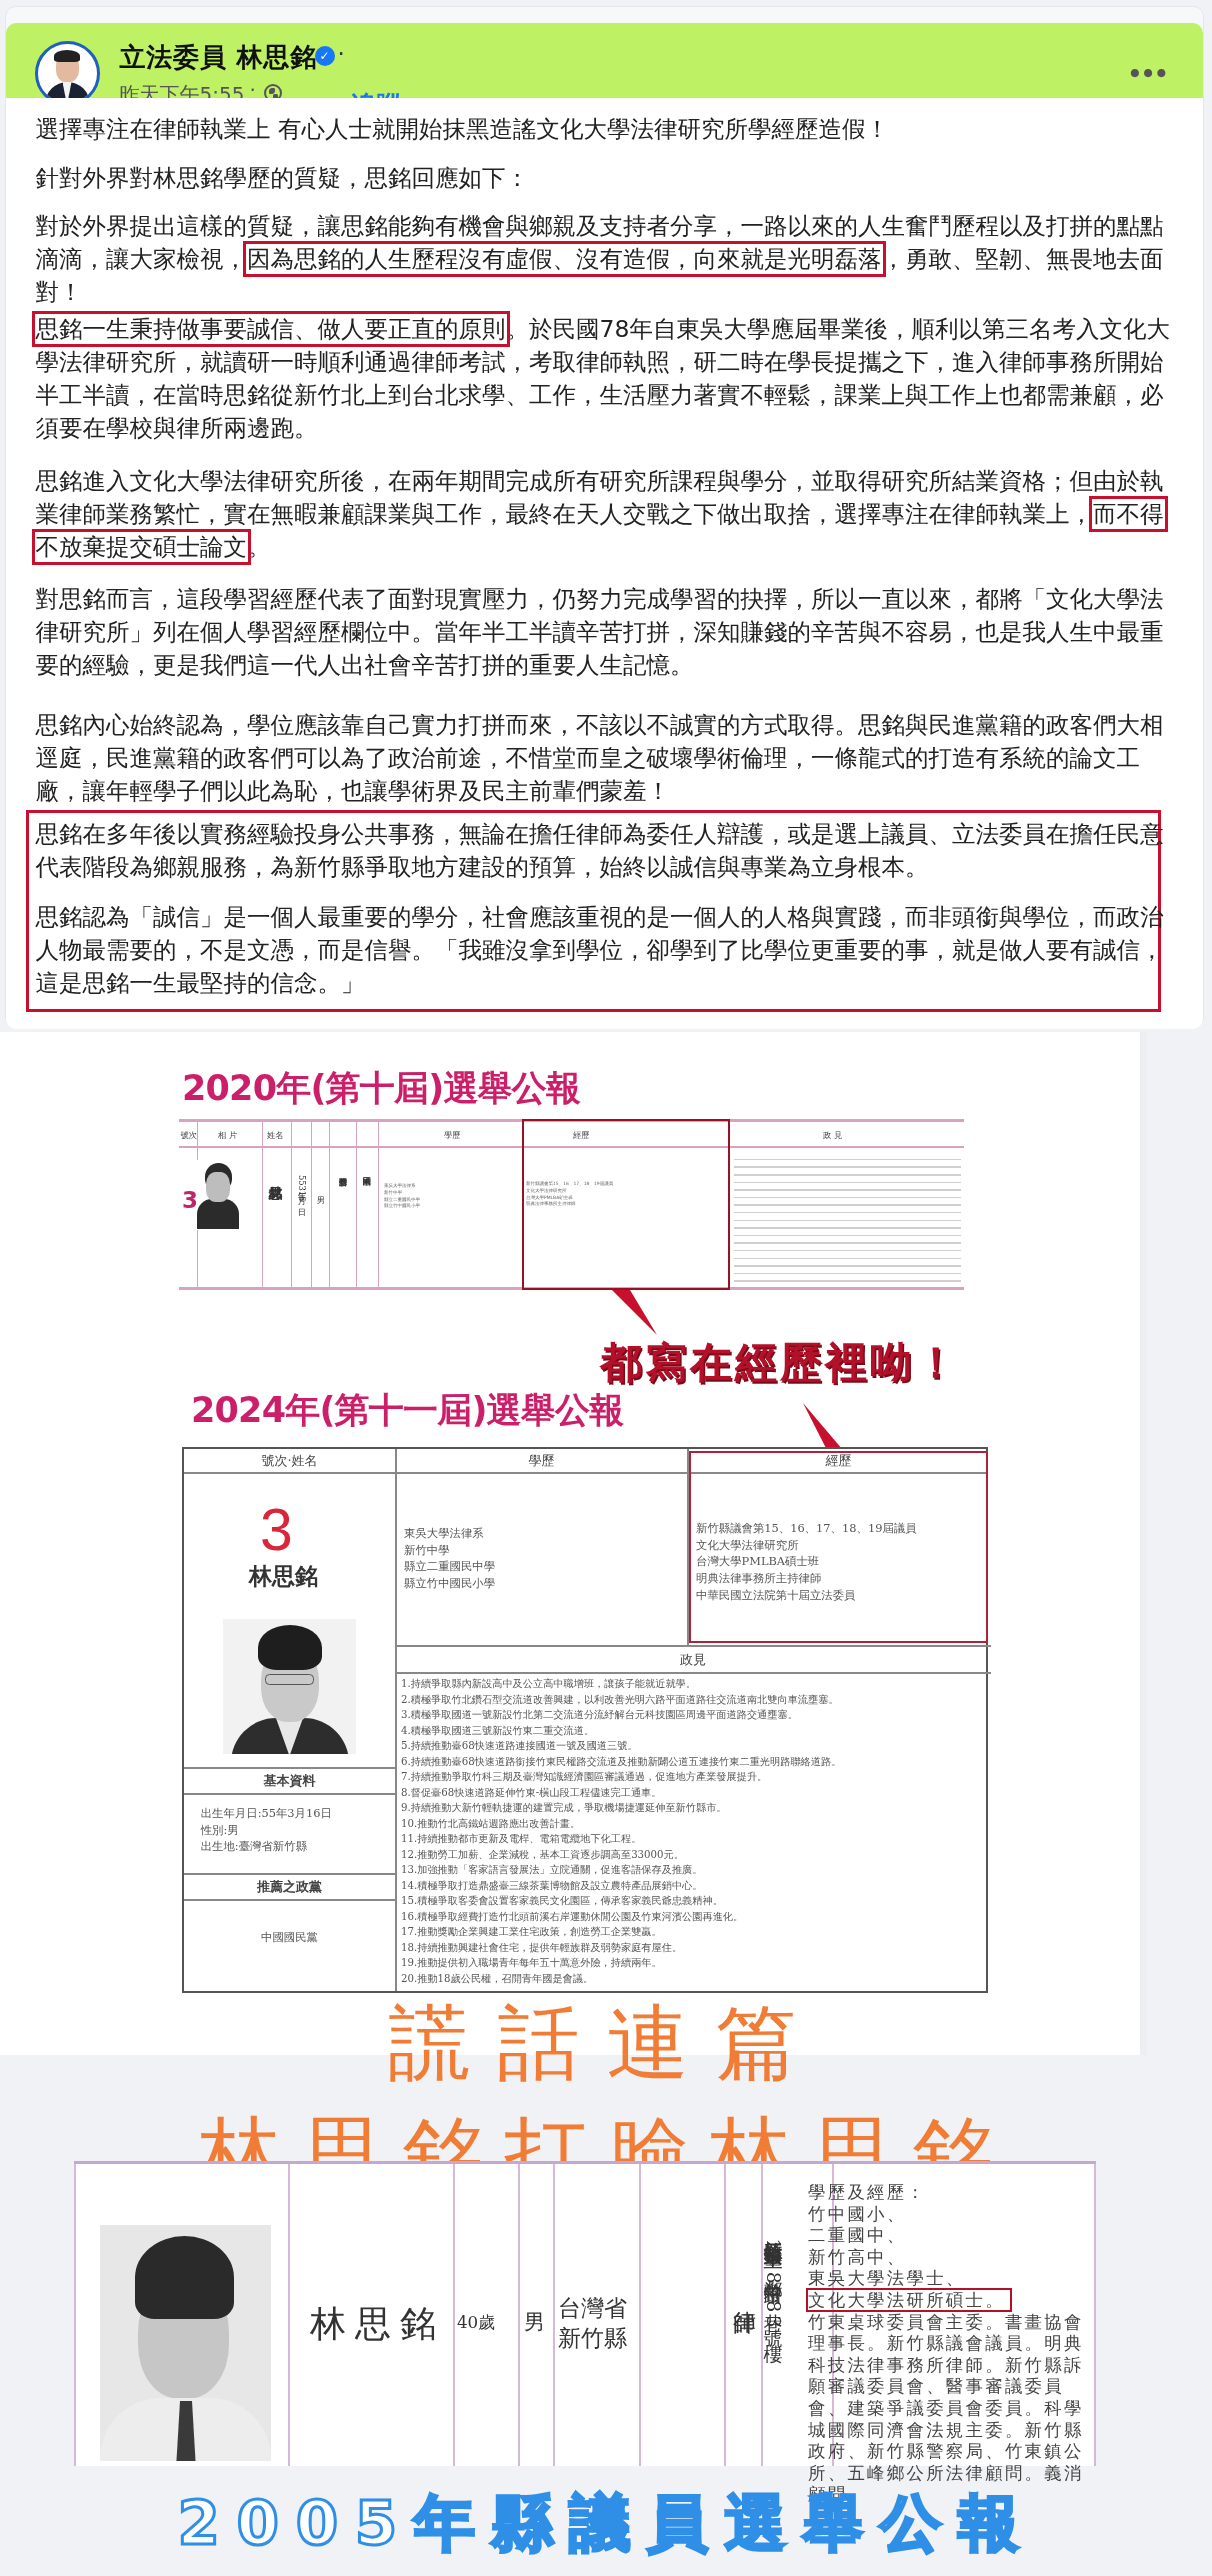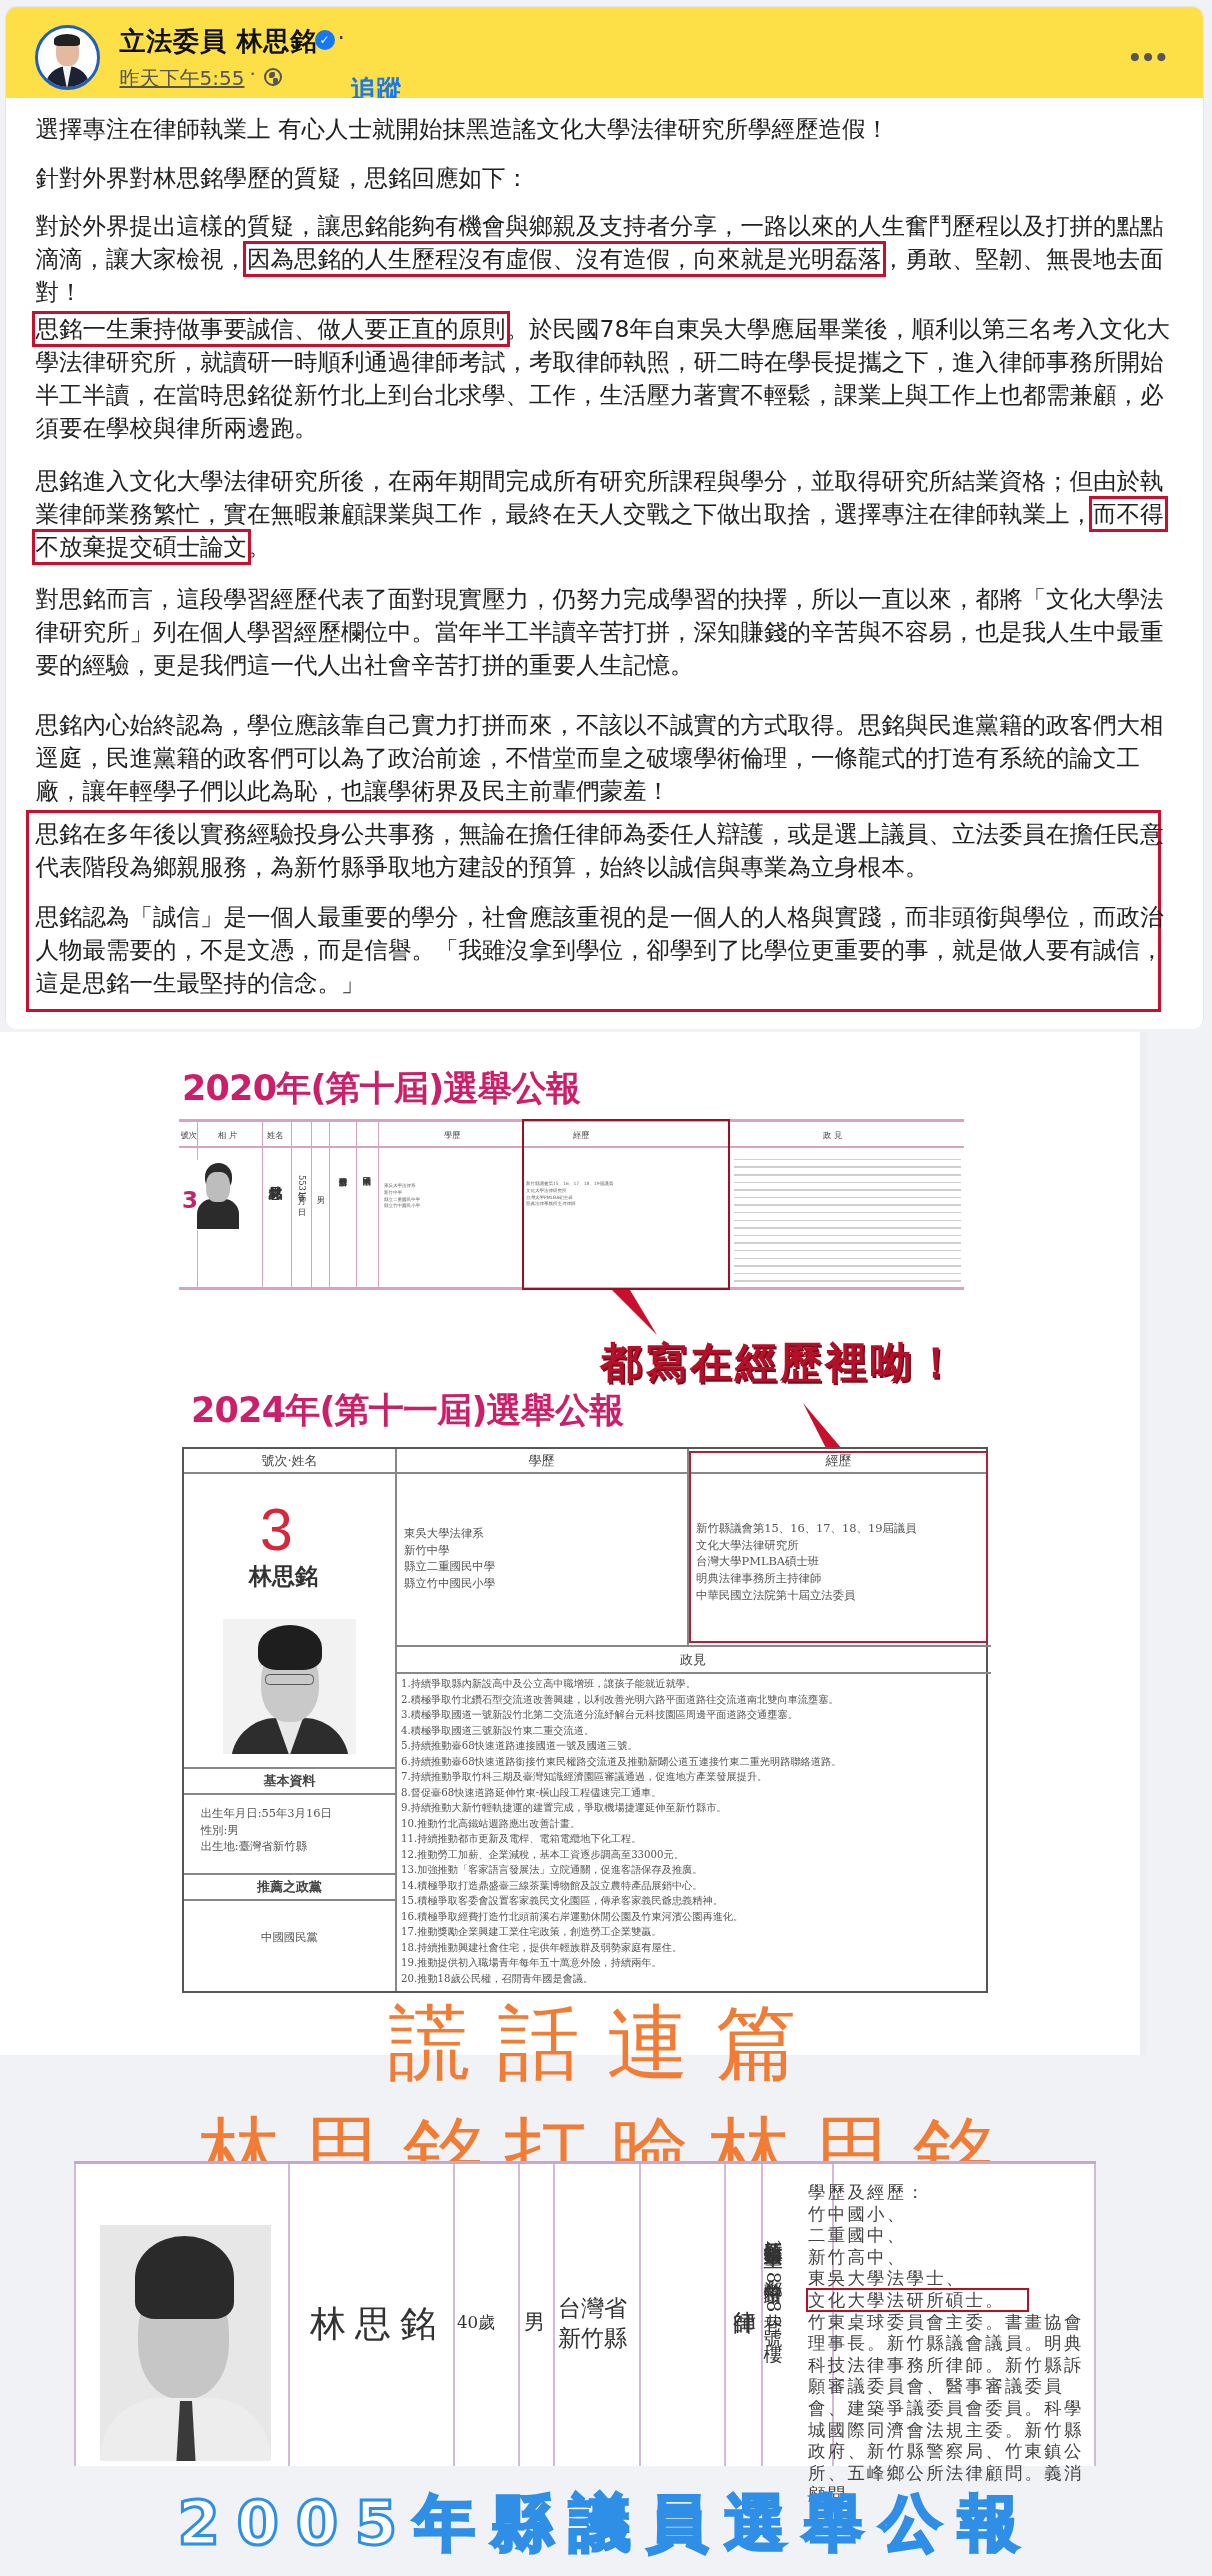--- a/index.html
+++ b/index.html
@@ -1,20 +1,20 @@
 <!DOCTYPE html>
 <html style="font-size:12px"><head>
 <meta charset="utf-8">
 <style>
   * { box-sizing: border-box; margin: 0; padding: 0; }
   body { width: 1213px; height: 2576px; background: #f0f2f5; font-family: "DejaVu Sans", "Liberation Sans", sans-serif; color: #1c1e21; overflow: hidden; position: relative; }
 
   
   .post { position: absolute; left: 4.5px; top: 6px; width: 1199px; height: 1022px; background: #f7f8fa; border-radius: 10.6px; border: 0.8px solid #e4e6eb; }
-  .post-header { position: absolute; left: 0; top: 0; width: 100%; height: 91px; background: #fde047; border-radius: 10.6px 10.6px 0 0; }
+  .post-header { position: absolute; left: 0; top: 16px; width: 100%; height: 91px; background: #bef264; border-radius: 10.6px 10.6px 0 0; }
   .avatar { position: absolute; left: 29px; top: 18px; width: 65px; height: 65px; border-radius: 50%; border: 3px solid #1f5fbf; background: #fff; overflow: hidden; }
   .avatar .face { position: absolute; left: 18px; top: 9px; width: 23px; height: 29px; border-radius: 45% 45% 40% 40%; background: #e3b9a0; }
   .avatar .hair { position: absolute; left: 16.7px; top: 6px; width: 26px; height: 12px; border-radius: 50% 50% 20% 20%; background: #222; }
   .avatar .suit { position: absolute; left: 7.6px; top: 38px; width: 45px; height: 30px; border-radius: 23px 23px 0 0; background: #1b2233; }
   .avatar .shirt { position: absolute; left: 25px; top: 38px; width: 9px; height: 23px; background: #f4f4f4; clip-path: polygon(0 0,100% 0,50% 100%); }
   .page-name { position: absolute; left: 114px; top: 16.7px; font-size: 26px; font-weight: bold; color: #111; letter-spacing: 0.8px; }
   .verified-icon { position: absolute; left: 309px; top: 23px; width: 20px; height: 20px; border-radius: 50%; background: #1877f2; color: #fff; font-size: 12px; text-align: center; line-height: 20px; }
   .dot-sep { position: absolute; left: 332px; top: 18px; font-size: 23px; color: #333; }
   .follow-link { position: absolute; left: 345px; top: 16.7px; font-size: 26px; font-weight: bold; color: #1877f2; cursor: pointer; margin-top: 48px; }
   .timestamp { position: absolute; left: 114px; top: 58px; font-size: 20px; color: #555; text-decoration: underline; }
@@ -267,19 +267,19 @@
   <div class="serif05" style="left:450px;top:144px;font-size:21px">男</div>
   <div class="serif05" style="left:484px;top:129px;width:76px;font-size:23px;line-height:30px">台灣省新竹縣</div>
   <div class="serif05" style="left:656px;top:129px;writing-mode:vertical-rl;font-size:23px">律師</div>
   <div class="serif05" style="left:688px;top:61px;writing-mode:vertical-rl;font-size:19px;line-height:23px;height:167px;letter-spacing:1.5px">新竹縣竹東鎮頭重里18鄰竹中路89巷8號3樓</div>
   <div class="edu05">
     <div>學歷及經歷：</div>
     <div>竹中國小、</div>
     <div>二重國中、</div>
     <div>新竹高中、</div>
     <div>東吳大學法學士、</div>
-    <div><span style="outline:2.3px solid #b3102a;outline-offset:0.8px;padding-right:22px">文化大學法研所碩士。</span></div>
+    <div><span style="outline:2.3px solid #b3102a;outline-offset:0.8px;padding-right:5px">文化大學法研所碩士。</span></div>
     <div>竹東桌球委員會主委。書畫協會理事長。新竹縣議會議員。明典科技法律事務所律師。新竹縣訴願審議委員會、醫事審議委員會、建築爭議委員會委員。科學城國際同濟會法規主委。新竹縣政府、新竹縣警察局、竹東鎮公所、五峰鄉公所法律顧問。義消顧問。</div>
   </div>
 </div>
 
 <div class="blue-title">2005年縣議員選舉公報</div>
 
 
 </body></html>

